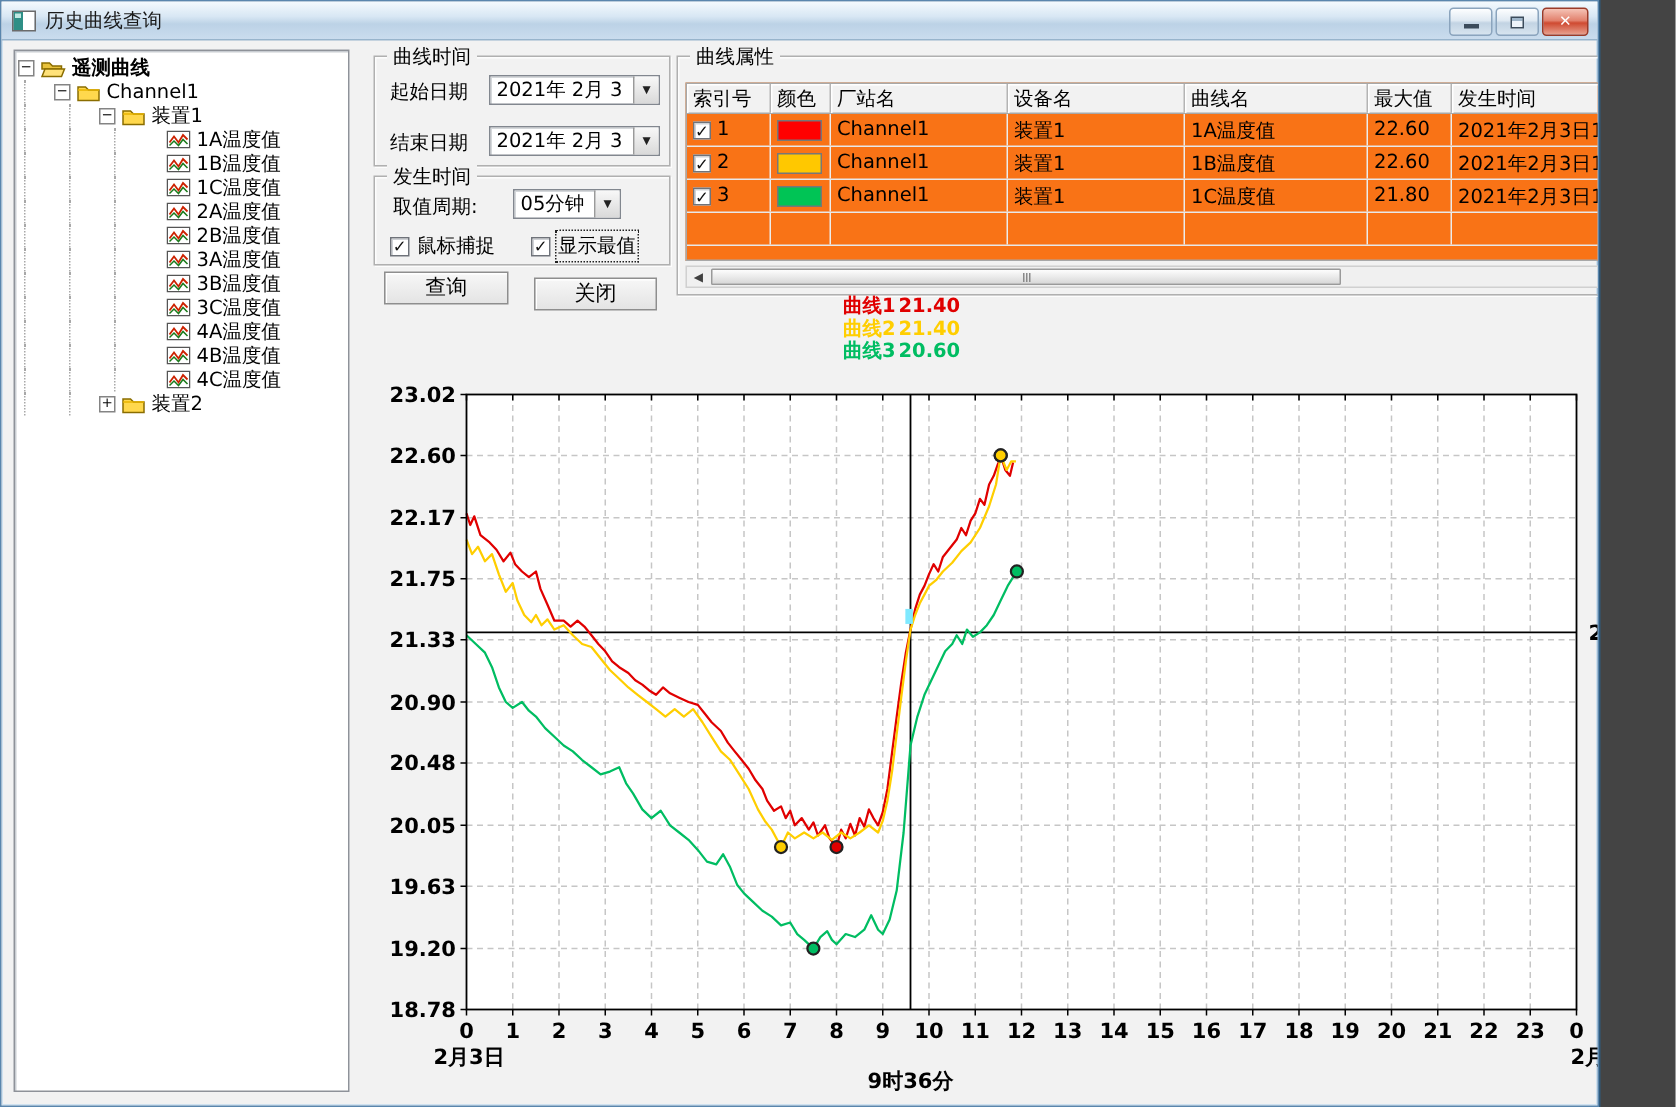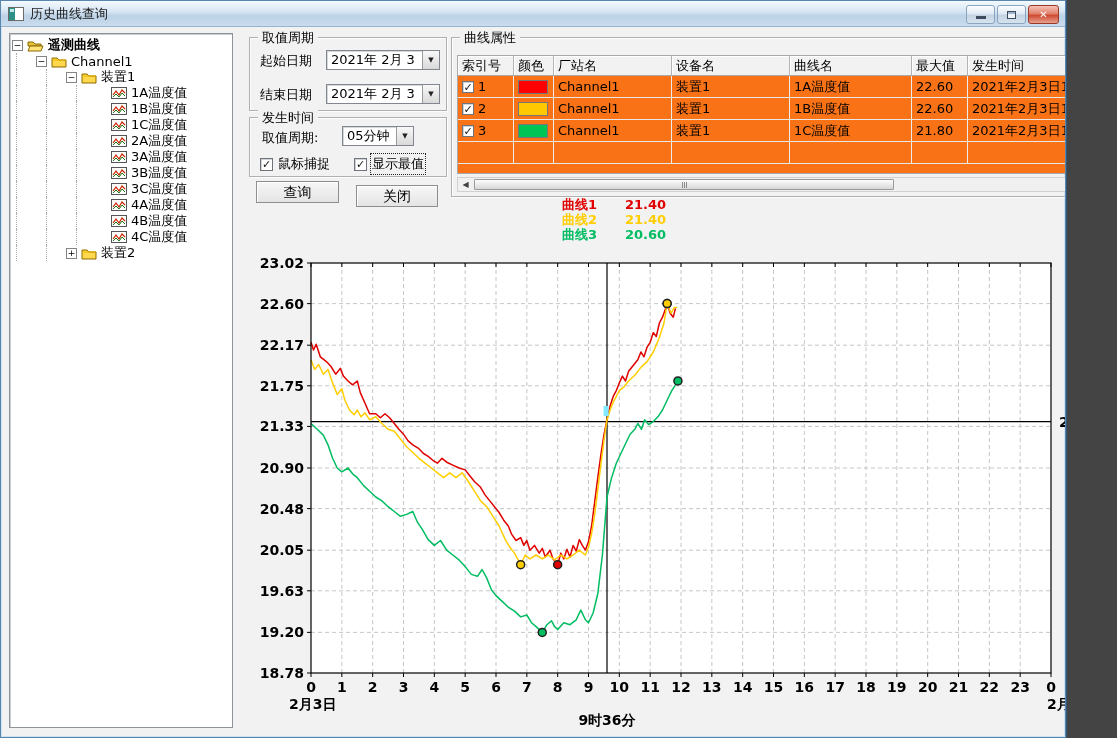--- a/index.html
+++ b/index.html
@@ -85,21 +85,21 @@
   .sb-track { position:relative; flex:1; height:100%; }
   .sb-thumb { position:absolute; left:1px; top:1px; width:420px; height:11px;
               background:linear-gradient(#fdfdfd,#d8d8d8); border:1px solid #9a9a9a; border-radius:1px;
               display:flex; align-items:center; justify-content:center; gap:1px;}
   .sb-thumb i { display:block; width:1px; height:6px; background:#8a8a8a; }
 
   
   .legend { position:absolute; left:540px; top:196px; width:200px; }
   .legend-row { height:15px; display:flex; font-weight:bold; font-size:13px; line-height:15px;}
   .lg-name { width:56px; text-align:right; }
-  .lg-val { margin-left:28px; }
+  .lg-val { margin-left:2px; }
 
   svg text { font-family:"DejaVu Sans", sans-serif; }
 </style>
 </head>
 <body>
 
 <div class="window">
 
   <div class="titlebar">
     <span class="win-icon"></span>
@@ -196,20 +196,32 @@
       <div class="tree-row">
         <span class="tree-guide first"></span>
         <span class="tree-guide "></span>
         <span class="tree-guide "></span>
         <span class="expander none"></span>
         <svg class="t-icon" width="16" height="12">
           <rect x="0.5" y="0.5" width="15" height="11" fill="#fff" stroke="#555"></rect>
           <polyline points="2,8 5,4 8,8 11,3 14,6" fill="none" stroke="#cc2200" stroke-width="1.2"></polyline>
           <polyline points="2,10 5,7 8,10 11,6 14,9" fill="none" stroke="#1a7a1a" stroke-width="1"></polyline>
         </svg>
+        <span class="tree-label ">2B温度值</span>
+      </div>
+      <div class="tree-row">
+        <span class="tree-guide first"></span>
+        <span class="tree-guide "></span>
+        <span class="tree-guide "></span>
+        <span class="expander none"></span>
+        <svg class="t-icon" width="16" height="12">
+          <rect x="0.5" y="0.5" width="15" height="11" fill="#fff" stroke="#555"></rect>
+          <polyline points="2,8 5,4 8,8 11,3 14,6" fill="none" stroke="#cc2200" stroke-width="1.2"></polyline>
+          <polyline points="2,10 5,7 8,10 11,6 14,9" fill="none" stroke="#1a7a1a" stroke-width="1"></polyline>
+        </svg>
         <span class="tree-label ">3A温度值</span>
       </div>
       <div class="tree-row">
         <span class="tree-guide first"></span>
         <span class="tree-guide "></span>
         <span class="tree-guide "></span>
         <span class="expander none"></span>
         <svg class="t-icon" width="16" height="12">
           <rect x="0.5" y="0.5" width="15" height="11" fill="#fff" stroke="#555"></rect>
           <polyline points="2,8 5,4 8,8 11,3 14,6" fill="none" stroke="#cc2200" stroke-width="1.2"></polyline>
@@ -271,21 +283,21 @@
         <span class="expander">+</span>
         <svg class="t-icon" width="16" height="13">
           <path d="M1 3 h5 l2 2 h7 v7 h-14 z" fill="#ffd84d" stroke="#8a6d00"></path>
           <path d="M1 5 h14" stroke="#e8b500"></path>
         </svg>
         <span class="tree-label ">装置2</span>
       </div>
     </div>
 
   <div class="groupbox" style="left:248px; top:36px; width:198px; height:74px;">
-    <span class="gb-title">取值周期</span>
+    <span class="gb-title">曲线时间</span>
     <span class="lbl" style="left:10px; top:14px;">起始日期</span>
     <div class="combo" style="left:76px; top:12px; width:114px;">
       <span class="combo-text">2021年 2月 3</span>
       <span class="combo-btn">
           <span>▼</span>
         </span>
     </div>
     <span class="lbl" style="left:10px; top:48px;">结束日期</span>
     <div class="combo" style="left:76px; top:46px; width:114px;">
       <span class="combo-text">2021年 2月 3</span>

